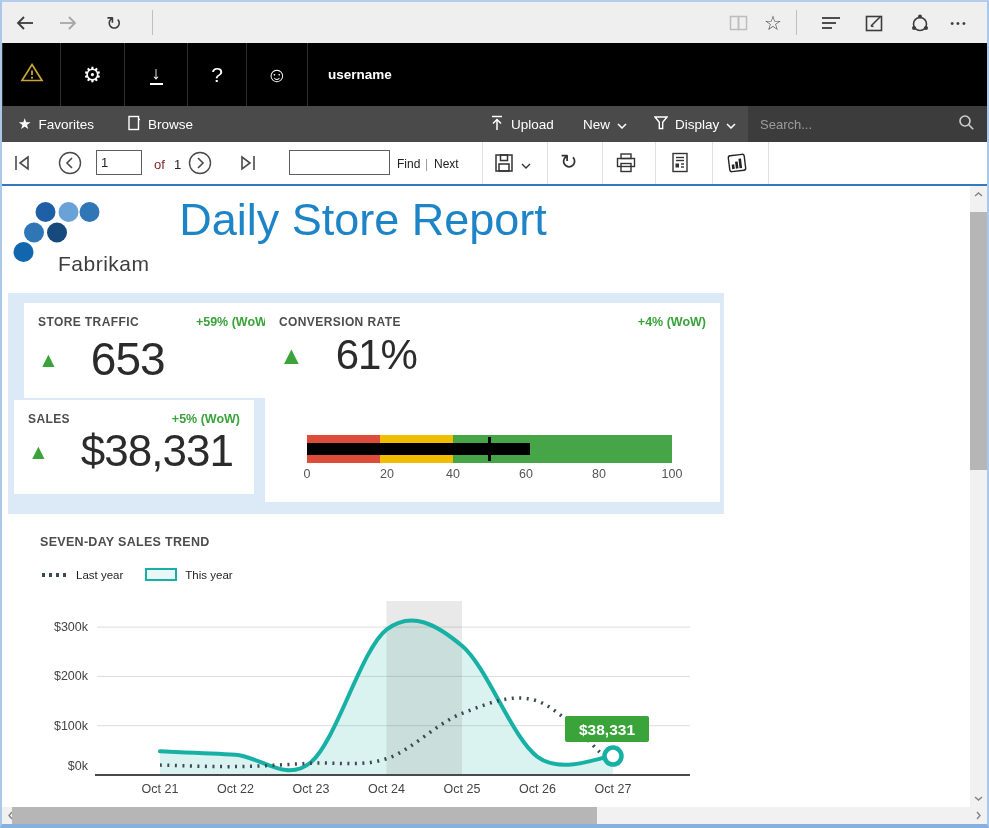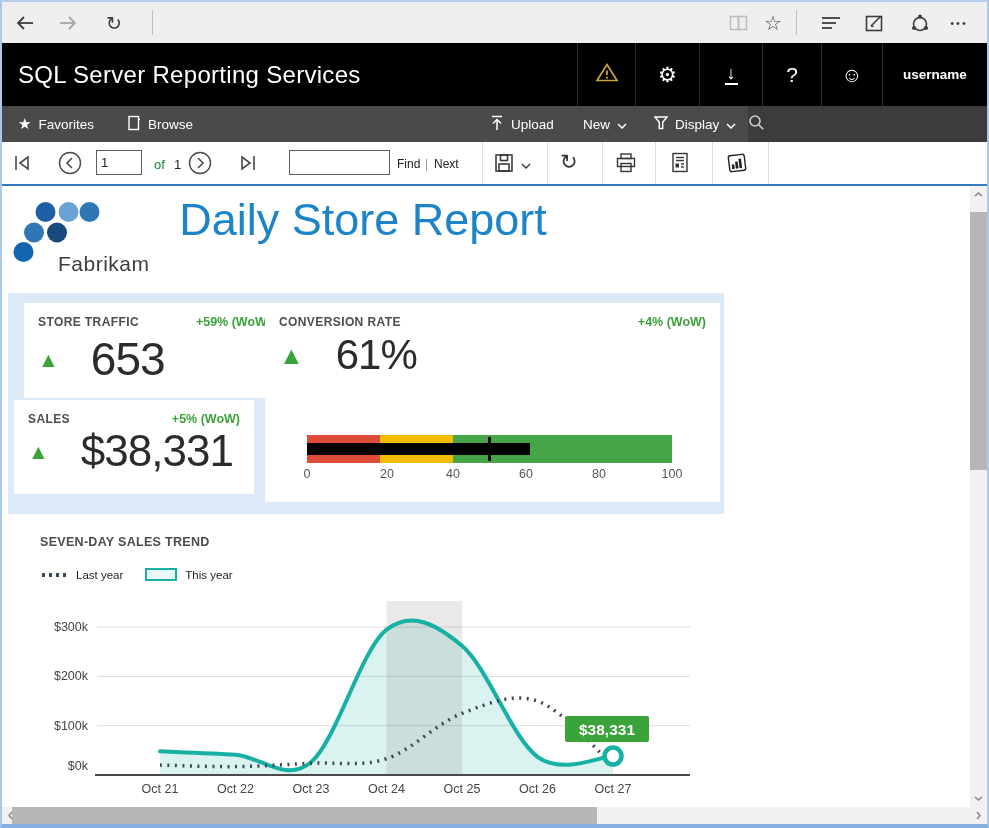--- a/index.html
+++ b/index.html
@@ -121,21 +121,20 @@
           <circle cx="11" cy="11" r="6.5" stroke="#3c3c3c" stroke-width="1.6" fill="none"></circle>
           <circle cx="11" cy="3.5" r="2" fill="#3c3c3c"></circle>
           <circle cx="5" cy="15" r="2" fill="#3c3c3c"></circle>
           <circle cx="17" cy="15" r="2" fill="#3c3c3c"></circle>
         </svg>
     </div>
     <div class="bicon" style="left:946px;font-size:11px;letter-spacing:2px;color:#3c3c3c">•••</div>
   </div>
 
   <div class="app-header">
-    <div class="app-title">SQL Server Reporting Services</div>
     <div class="hdr-cell" style="width:57px">
       <span>
         <svg width="24" height="21" viewBox="0 0 24 21">
             <polygon points="12,2.5 22,18.5 2,18.5" stroke="#c9a238" stroke-width="1.7" fill="none"></polygon>
             <line x1="12" y1="8.5" x2="12" y2="13" stroke="#c9a238" stroke-width="1.8"></line>
             <circle cx="12" cy="15.7" r="1.1" fill="#c9a238"></circle>
           </svg>
       </span>
     </div>
     <div class="hdr-cell hdr-glyph" style="width:63px">
@@ -188,20 +187,21 @@
     <div class="cmd-item" style="left:652px">
       <span><svg width="14" height="14" viewBox="0 0 14 14">
             <path d="M1,1 H13 L8.7,6.3 V12.5 L5.3,12.5 V6.3 Z" stroke="#fff" stroke-width="1.4" fill="none"></path>
           </svg></span>
       <span>Display</span>
       <span><svg width="10" height="6" viewBox="0 0 10 6">
             <polyline points="1,1 5,5 9,1" stroke="#fff" stroke-width="1.5" fill="none"></polyline>
           </svg></span>
     </div>
     <div class="cmd-search">
+      <input type="text" placeholder="Search..." style="">
       <span style="margin-right:12px"><svg width="17" height="17" viewBox="0 0 17 17">
             <circle cx="7" cy="7" r="5" stroke="#d0d0d0" stroke-width="1.6" fill="none"></circle>
             <line x1="10.8" y1="10.8" x2="15.2" y2="15.2" stroke="#d0d0d0" stroke-width="1.6"></line>
           </svg></span>
     </div>
   </div>
 
   <div class="viewer-toolbar">
     <div class="vt" style="left:10px;top:12px">
       <svg width="20" height="18" viewBox="0 0 20 18">
@@ -211,21 +211,21 @@
           </g>
         </svg>
     </div>
     <div class="vt" style="left:56px;top:9px">
       <svg width="24" height="24" viewBox="0 0 24 24">
           <circle cx="12" cy="12" r="10.5" stroke="#4a4a4a" stroke-width="1.4" fill="none"></circle>
           <polyline points="14,7 9,12 14,17" stroke="#4a4a4a" stroke-width="1.6" fill="none"></polyline>
         </svg>
     </div>
     <input class="vt vt-input" style="left: 94px; top: 8px; width: 46px;" value="1">
-    <span class="vt" style="left:152px;top:15px;color:#15803d">of</span>
+    <span class="vt" style="left:152px;top:15px;color:#7f1d1d">of</span>
     <span class="vt" style="left:172px;top:15px;color:#222">1</span>
     <div class="vt" style="left:186px;top:9px">
       <svg width="24" height="24" viewBox="0 0 24 24">
           <circle cx="12" cy="12" r="10.5" stroke="#4a4a4a" stroke-width="1.4" fill="none"></circle>
           <polyline points="10,7 15,12 10,17" stroke="#4a4a4a" stroke-width="1.6" fill="none"></polyline>
         </svg>
     </div>
     <div class="vt" style="left:236px;top:12px">
       <svg width="20" height="18" viewBox="0 0 20 18">
           <g stroke="#4a4a4a" stroke-width="1.6" fill="none">

